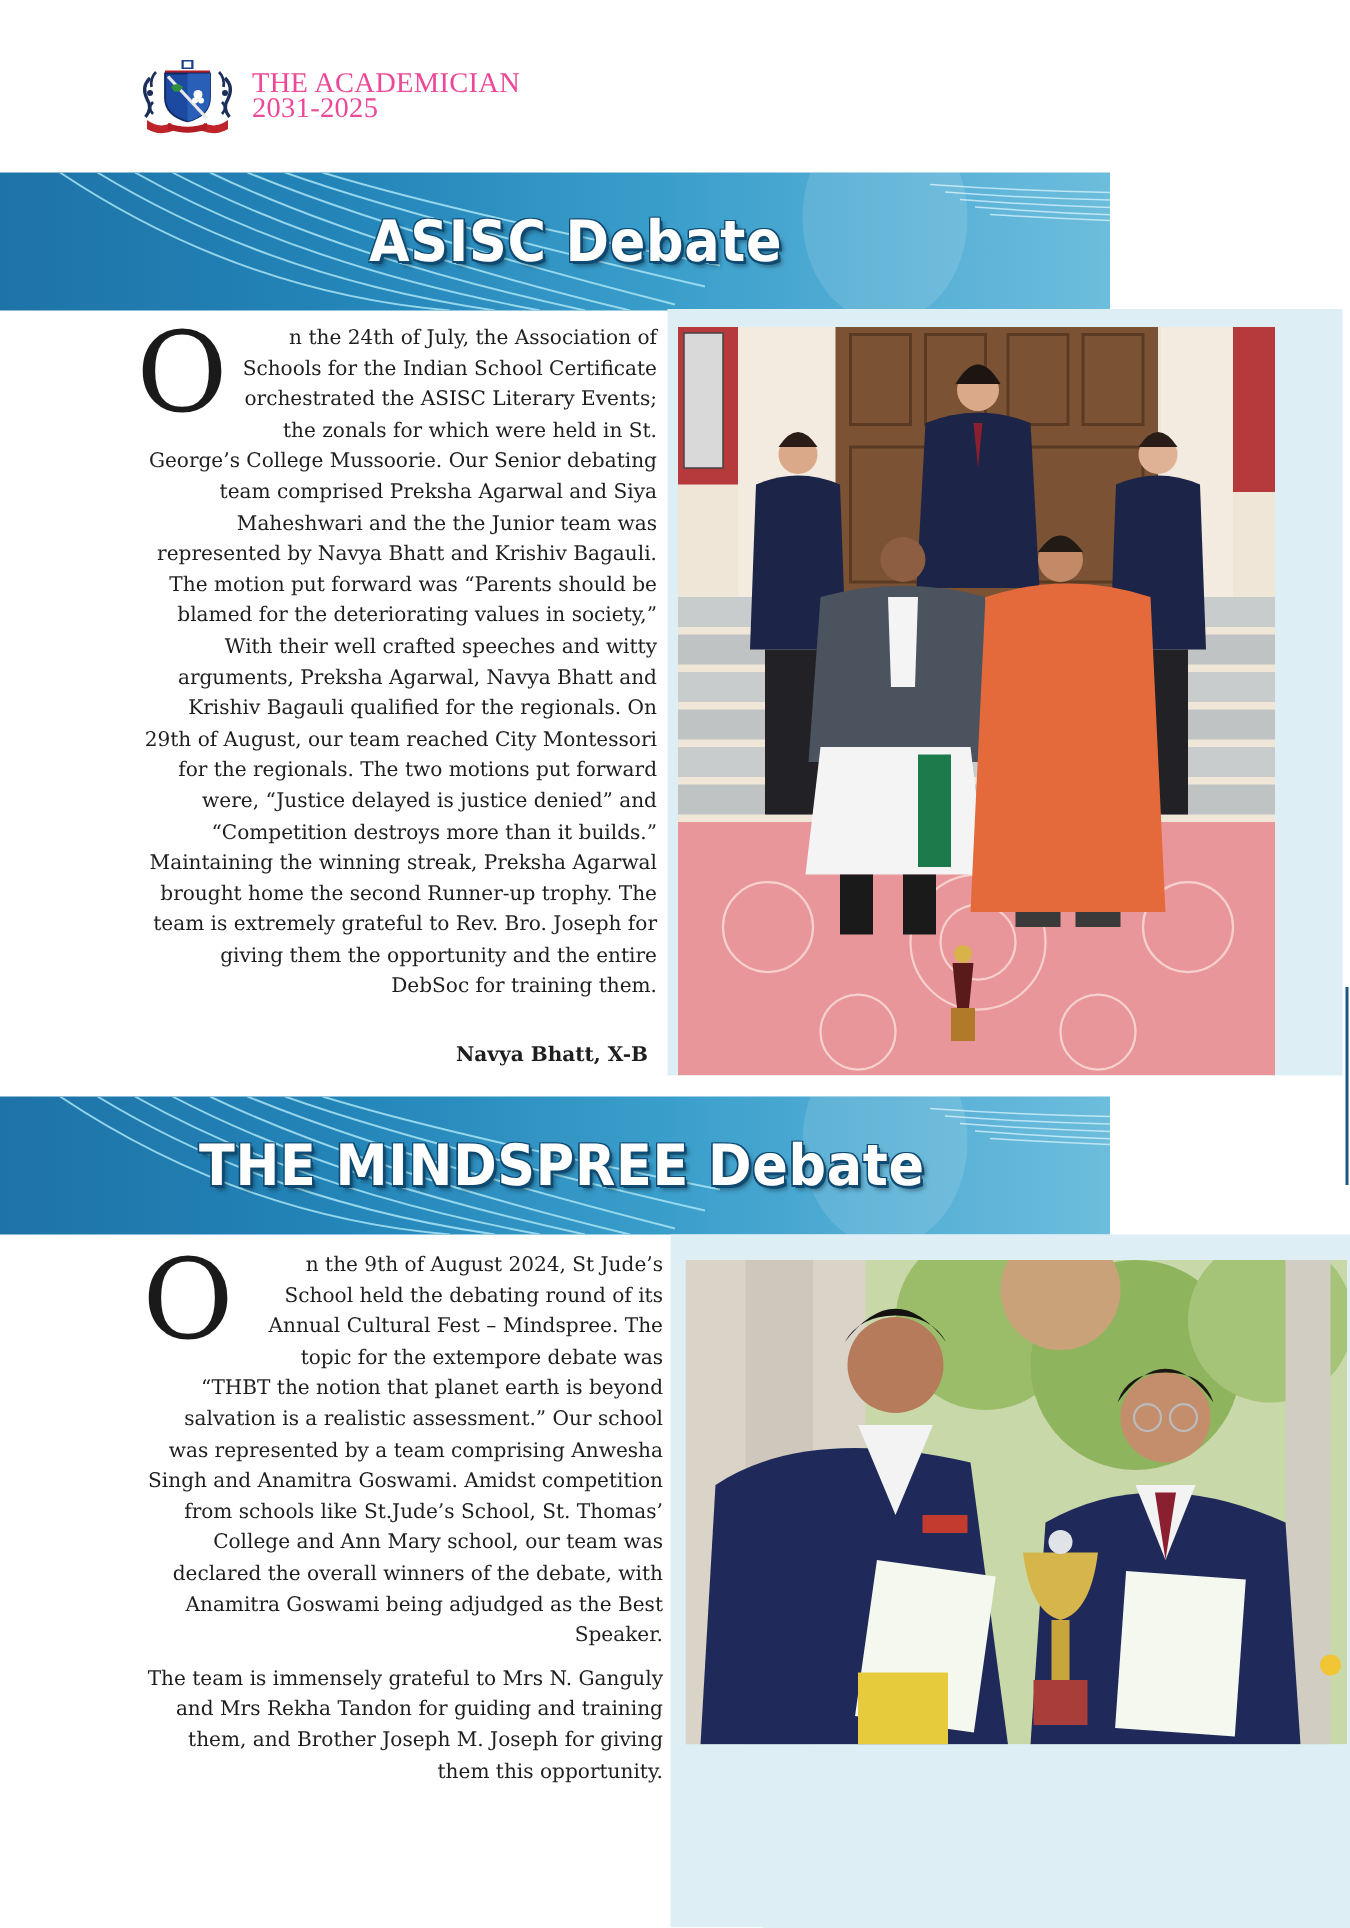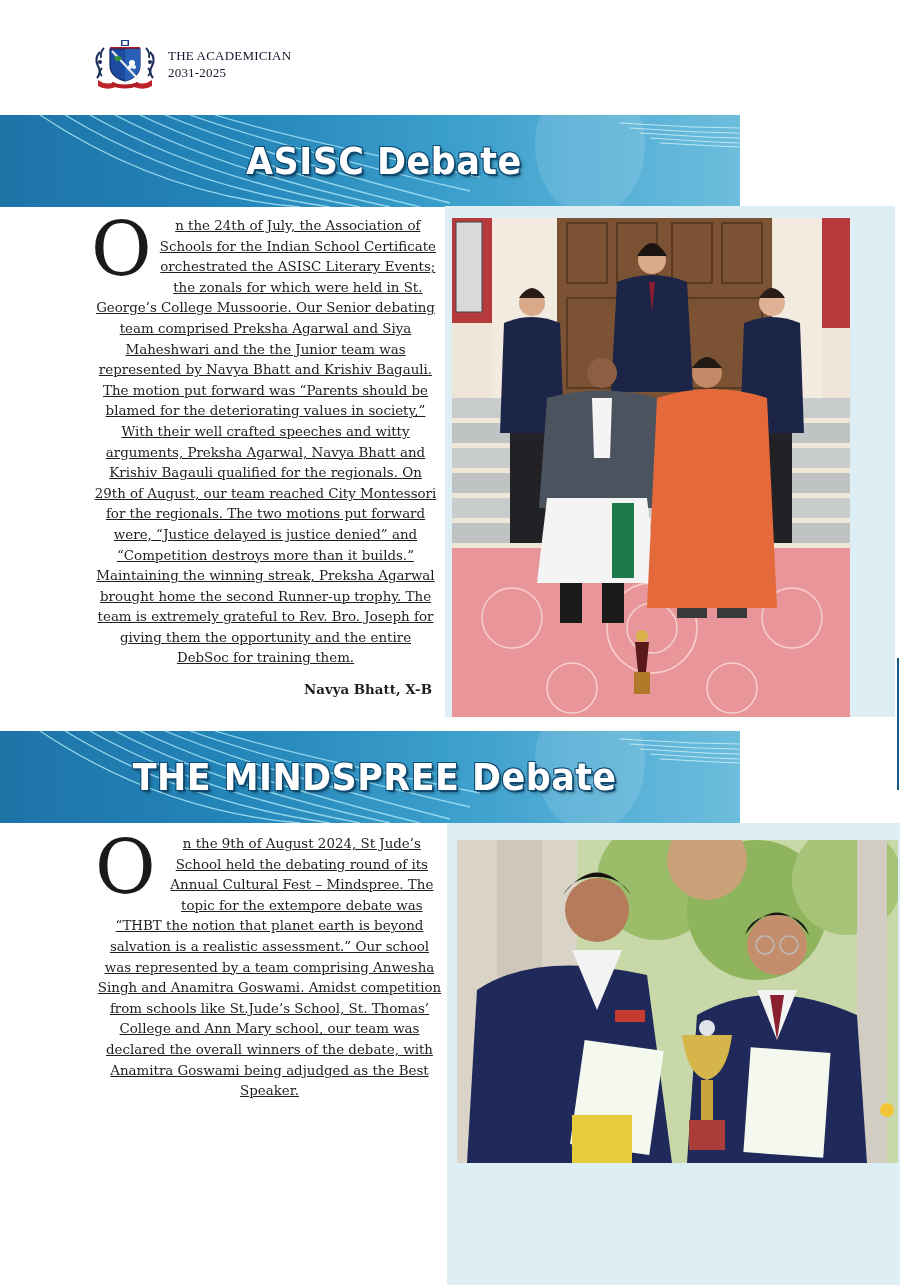--- a/index.html
+++ b/index.html
@@ -1,21 +1,21 @@
 <!DOCTYPE html>
 <html><head>
 <meta charset="utf-8">
 <style>
   * { box-sizing: border-box; margin: 0; padding: 0; }
   html, body { width: 900px; height: 1285px; background: #ffffff; overflow: hidden; }
   body { position: relative; font-family: "DejaVu Serif", "Liberation Serif", serif; color: #1c1c1c; }
 
   .header { position: absolute; left: 92px; top: 38px; height: 52px; display: flex; align-items: center; }
   .logo { width: 66px; height: 52px; margin-right: 10px; }
-  .header-text { font-family: "Liberation Serif", serif; font-size: 13px; line-height: 17px; color: #0f172a; letter-spacing: 0.2px; }
+  .header-text { font-family: "Liberation Serif", serif; font-size: 19px; line-height: 17px; color: #ec4899; letter-spacing: 0.2px; }
 
   .banner { position: absolute; left: 0; width: 740px; height: 92px; overflow: hidden;
             background: linear-gradient(90deg, #1e73a7 0%, #2384b8 30%, #3a9ecb 60%, #5ab2d7 85%, #6dbddc 100%); padding-left: 42px; }
   .banner svg.waves { position: absolute; left: 0; top: 0; width: 900px; height: 92px; }
   .banner-title { position: absolute; left: 0; right: 0; top: 0; height: 92px; display: flex; align-items: center; justify-content: center;
             font-family: "DejaVu Sans", sans-serif; font-weight: bold; font-size: 38px; color: #ffffff;
             letter-spacing: 0.5px; transform: scaleX(0.92);
             text-shadow: 2px 2px 0 #0e4a72, -1px -1px 0 #0e4a72, 1px -1px 0 #0e4a72, -1px 1px 0 #0e4a72, 3px 3px 3px rgba(0,0,0,0.35); }
   .banner-1 { top: 115px; }
   .banner-1 .banner-title { padding-left: 30px; }
@@ -27,23 +27,23 @@
   .panel-2 { left: 447px; top: 823px; width: 453px; height: 462px; }
 
   .photo { position: absolute; overflow: hidden; }
   .photo-1 { left: 452px; top: 218px; width: 398px; height: 499px; }
   .photo-2 { left: 457px; top: 840px; width: 441px; height: 323px; }
 
   .article { position: absolute; font-family: "DejaVu Serif", serif; font-size: 13.4px; line-height: 20.6px; color: #1e1e1e; }
   .article-1 { left: 93px; top: 216px; width: 345px; }
   .article-2 { left: 97px; top: 834px; width: 345px; }
   .dropcap { float: left; font-family: "DejaVu Serif", serif; font-size: 74px; line-height: 58px; height: 58px; margin: 4px 6px 0 -2px; color: #1a1a1a; }
-  .para { margin-bottom: 8px; text-align: center; text-decoration: underline; }
+  .para { margin-bottom: 8px; text-align: right; }
   .byline { text-align: right; font-weight: bold; font-size: 13.4px; }
-  .article-1 .byline { margin-top: 10px; padding-right: 6px; }
+  .article-1 .byline { margin-top: 24px; padding-right: 6px; }
   .article-2 .byline { margin-top: -2px; padding-right: 0; }
 
   .edge-line { position: absolute; left: 897px; top: 658px; width: 2px; height: 132px; background: #1c5a86; }
 </style>
 </head>
 <body>
 
 <div class="header">
   <svg class="logo" viewBox="0 0 66 52">
 
@@ -246,13 +246,14 @@
     <path d="M225 195 h50 q-5 40 -25 45 q-20 -5 -25 -45 z" fill="#d6b64a"></path>
     <rect x="244" y="240" width="12" height="40" fill="#c9a63c"></rect>
     <rect x="232" y="280" width="36" height="30" fill="#a93d3a"></rect>
     <circle cx="250" cy="188" r="8" fill="#e0e4e8"></circle>
   </svg>
 </div>
 
 <div class="article article-2">
   <span class="dropcap">O</span>
   <p class="para">n the 9th of August 2024, St Jude’s School held the debating round of its Annual Cultural Fest – Mindspree. The topic for the extempore debate was “THBT the notion that planet earth is beyond salvation is a realistic assessment.” Our school was represented by a team comprising Anwesha Singh and Anamitra Goswami. Amidst competition from schools like St.Jude’s School, St. Thomas’ College and Ann Mary school, our team was declared the overall winners of the debate, with Anamitra Goswami being adjudged as the Best Speaker.</p>
+  <p class="para">The team is immensely grateful to Mrs N. Ganguly and Mrs Rekha Tandon for guiding and training them, and Brother Joseph M. Joseph for giving them this opportunity.</p>
 </div>
 
 </body></html>

